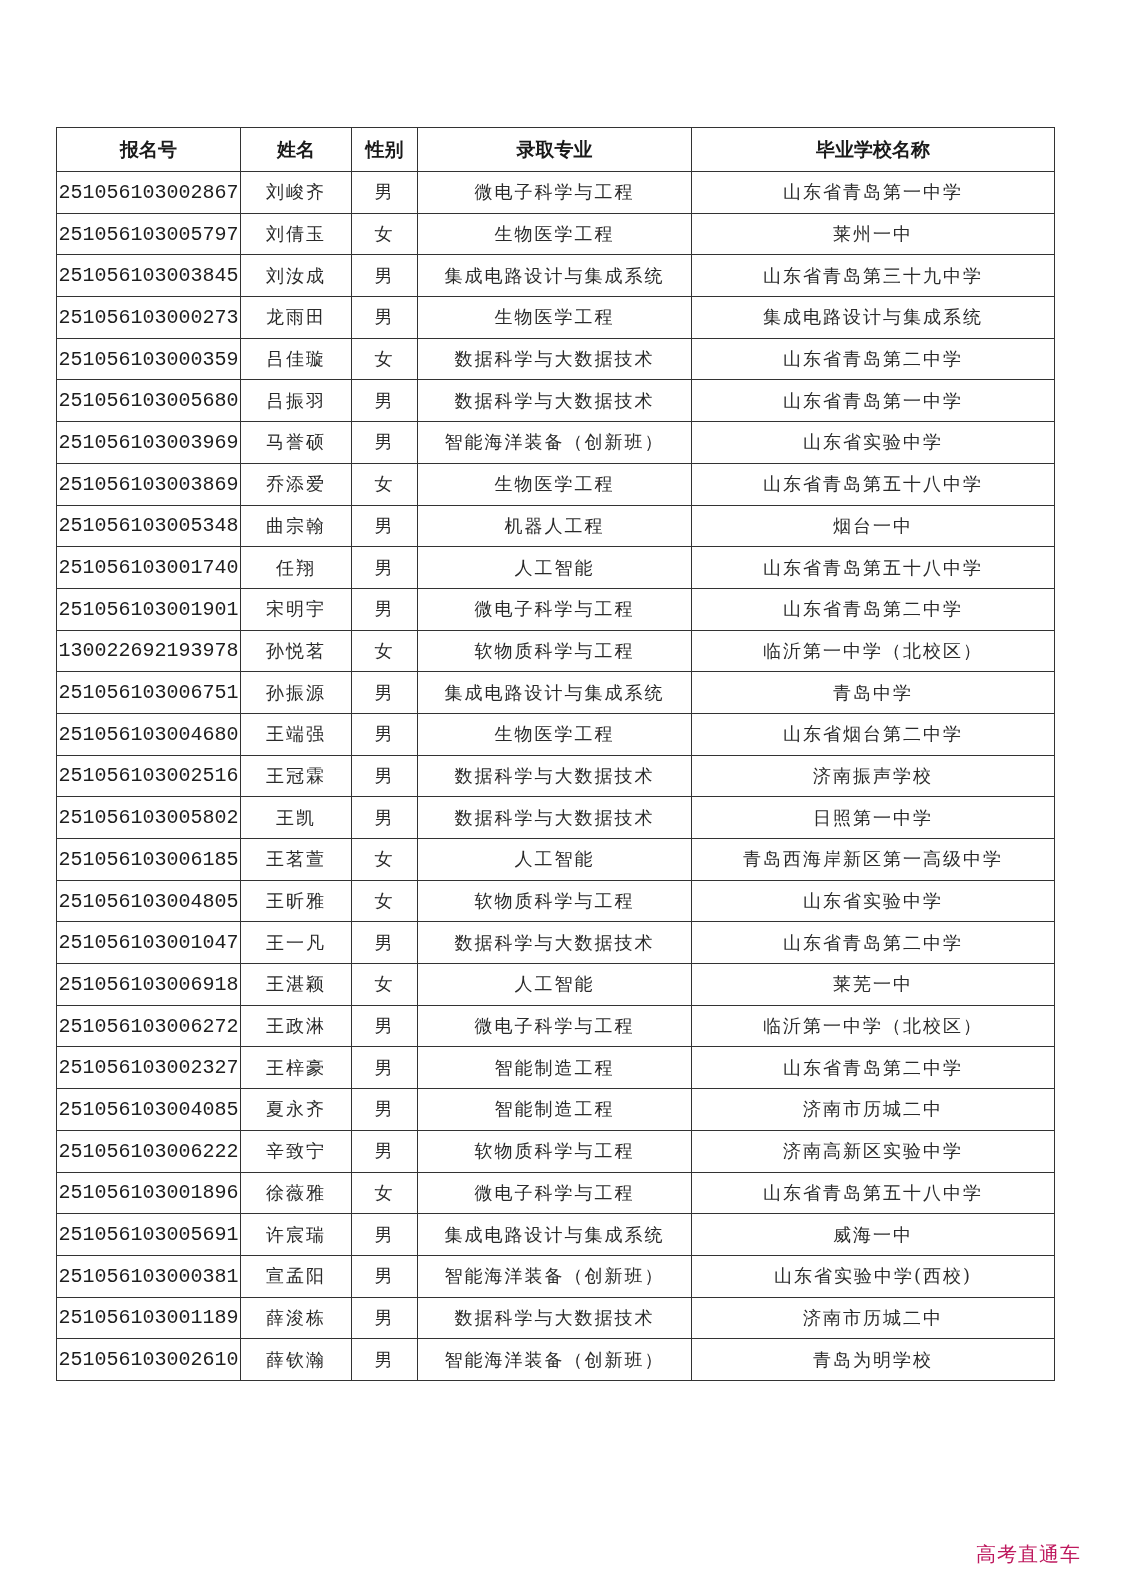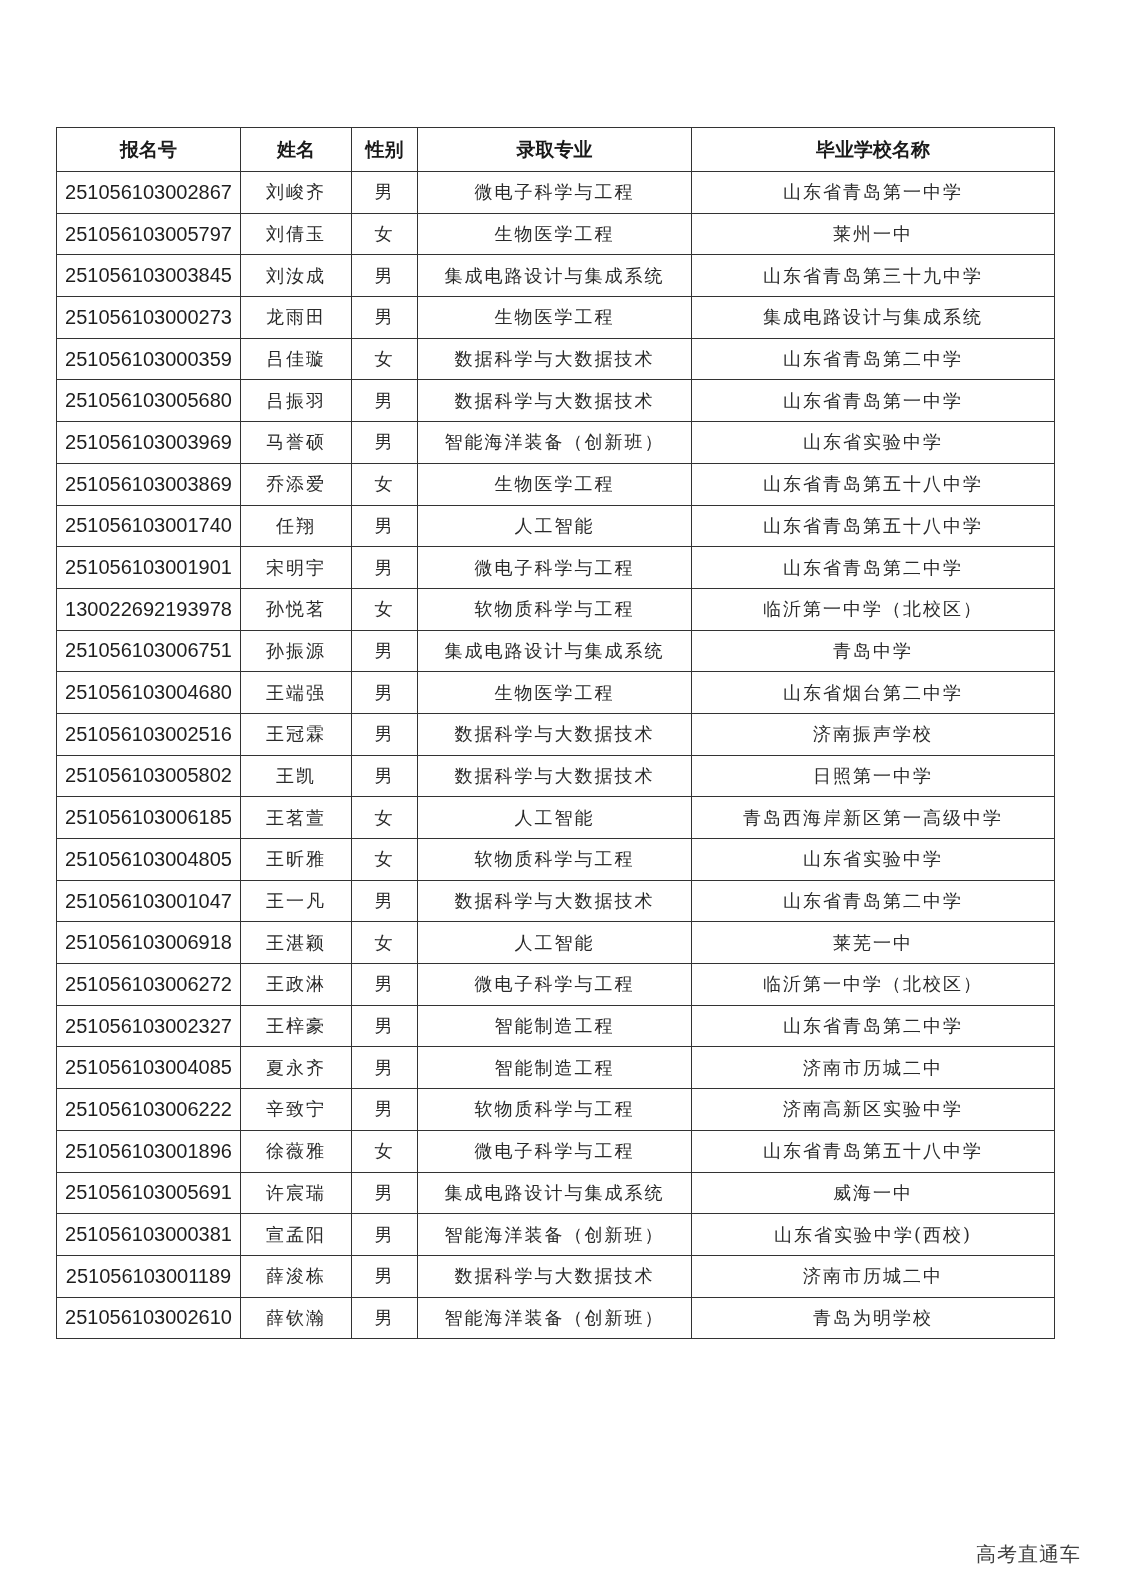--- a/index.html
+++ b/index.html
@@ -52,32 +52,32 @@
       font-size: 19px;
       color: #1a1a1a;
     }
     table.roster td {
       height: 40.7px;
       font-size: 18px;
       letter-spacing: 2px;
       color: #2a2a2a;
     }
     table.roster td.id-cell {
-      font-family: Liberation Sans, sans-serif;
+      font-family: Liberation Mono, monospace;
       font-size: 20px;
       letter-spacing: 0;
       color: #1e1e1e;
     }
     .watermark {
       position: absolute;
       right: 42px;
       top: 1541px;
       font-family: "DejaVu Sans", "Liberation Sans", sans-serif;
       font-size: 20px;
-      color: #404040;
+      color: #be185d;
       letter-spacing: 1px;
     }
   </style>
 </head>
 <body>
 
 <div class="page">
   <table class="roster">
     <colgroup>
       <col class="c-id">
@@ -146,20 +146,27 @@
           <td>山东省实验中学</td>
         </tr>
         <tr>
           <td class="id-cell">251056103003869</td>
           <td>乔添爱</td>
           <td>女</td>
           <td>生物医学工程</td>
           <td>山东省青岛第五十八中学</td>
         </tr>
         <tr>
+          <td class="id-cell">251056103005348</td>
+          <td>曲宗翰</td>
+          <td>男</td>
+          <td>机器人工程</td>
+          <td>烟台一中</td>
+        </tr>
+        <tr>
           <td class="id-cell">251056103001740</td>
           <td>任翔</td>
           <td>男</td>
           <td>人工智能</td>
           <td>山东省青岛第五十八中学</td>
         </tr>
         <tr>
           <td class="id-cell">251056103001901</td>
           <td>宋明宇</td>
           <td>男</td>

